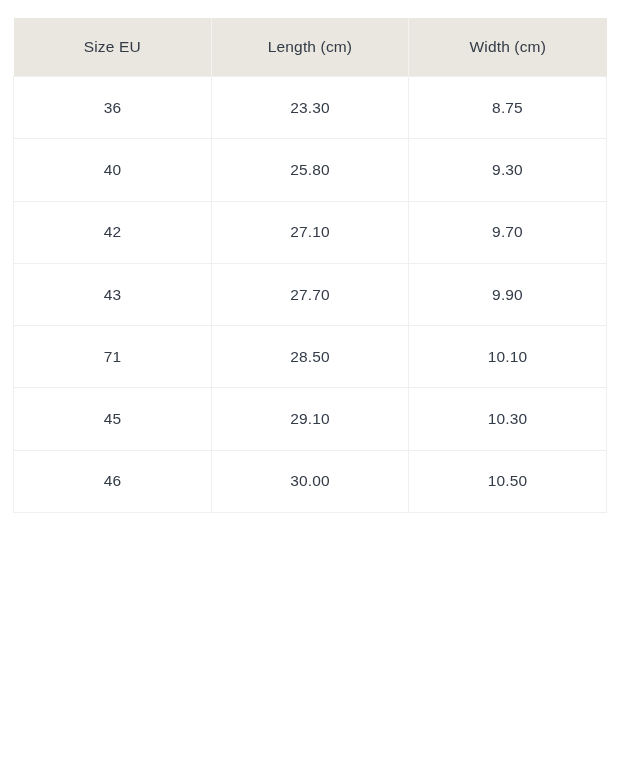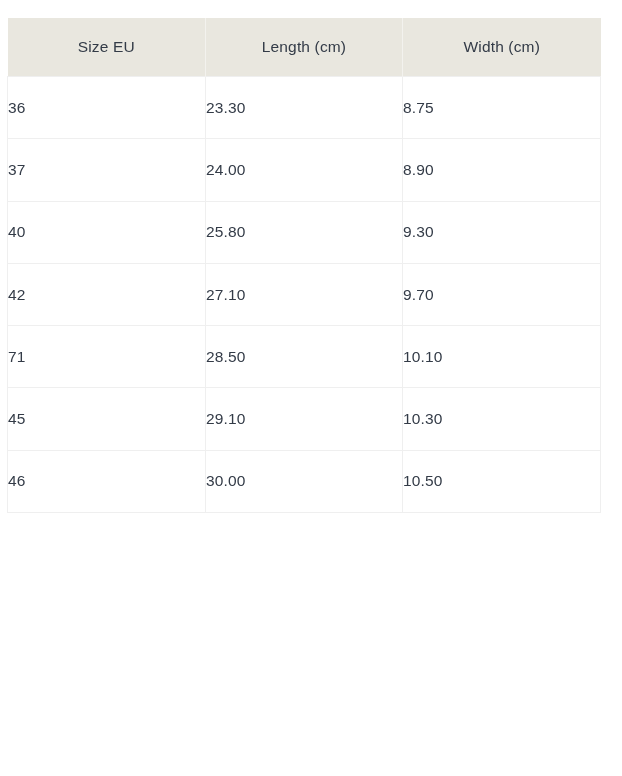--- a/index.html
+++ b/index.html
@@ -18,21 +18,21 @@
   .page {
     position: relative;
     width: 622px;
     height: 776px;
     background: #ffffff;
     box-sizing: border-box;
   }
 
   .size-chart-wrap {
     position: absolute;
-    left: 7px;
+    left: 13px;
     top: 18px;
     width: 593px;
   }
 
   table.size-chart {
     width: 593px;
     border-collapse: collapse;
     table-layout: fixed;
     background: #ffffff;
   }
@@ -59,21 +59,21 @@
   table.size-chart thead th:last-child {
     border-right: none;
   }
 
   table.size-chart tbody td {
     background: #ffffff;
     color: #333b47;
     font-size: 15.5px;
     font-weight: 400;
     letter-spacing: 0.15px;
-    text-align: left;
+    text-align: center;
     height: 61.3px;
     padding: 0;
     vertical-align: middle;
     border-top: 1px solid #efefef;
     border-right: 1px solid #efefef;
   }
   table.size-chart tbody td:last-child {
     border-right: 1px solid #efefef;
   }
   table.size-chart tbody td:first-child {
@@ -101,33 +101,33 @@
           <th>Width (cm)</th>
         </tr>
       </thead>
       <tbody>
         <tr>
           <td>36</td>
           <td>23.30</td>
           <td>8.75</td>
         </tr>
         <tr>
-          <td>37</td>
-          <td>24.00</td>
-          <td>8.90</td>
-        </tr>
-        <tr>
           <td>40</td>
           <td>25.80</td>
           <td>9.30</td>
         </tr>
         <tr>
           <td>42</td>
           <td>27.10</td>
           <td>9.70</td>
+        </tr>
+        <tr>
+          <td>43</td>
+          <td>27.70</td>
+          <td>9.90</td>
         </tr>
         <tr>
           <td>71</td>
           <td>28.50</td>
           <td>10.10</td>
         </tr>
         <tr>
           <td>45</td>
           <td>29.10</td>
           <td>10.30</td>

